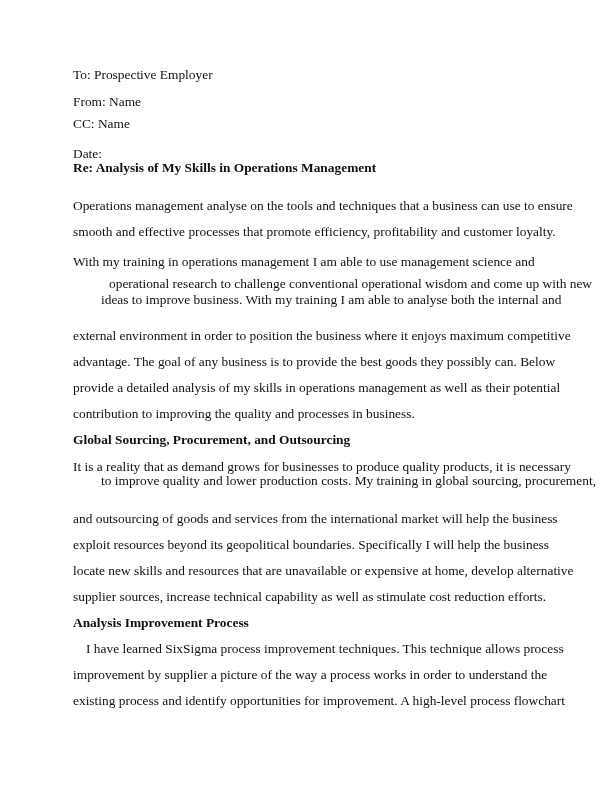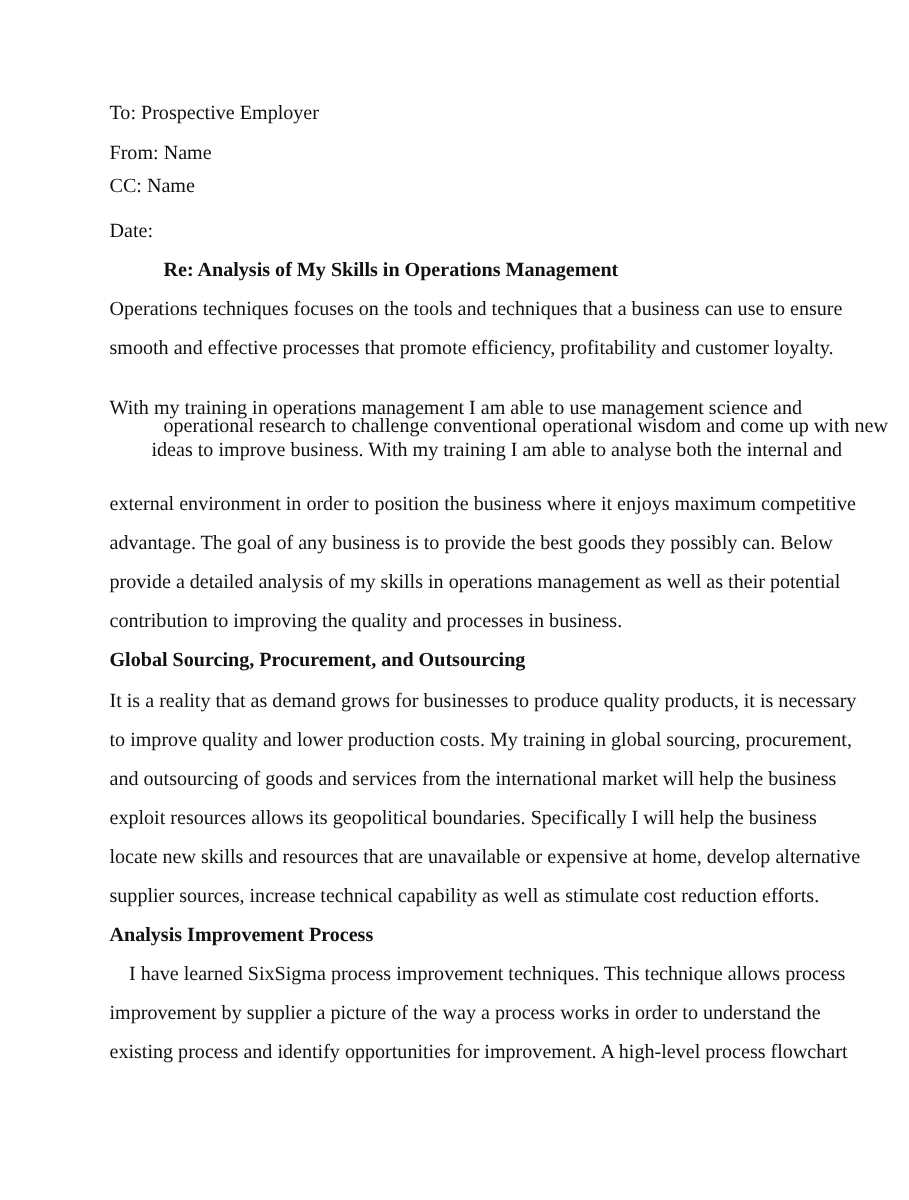--- a/index.html
+++ b/index.html
@@ -38,40 +38,40 @@
 </head>
 <body>
 
 <div class="page">
 
   <div class="line" style="top:67px;">To: Prospective Employer</div>
   <div class="line" style="top:94px;">From: Name</div>
   <div class="line" style="top:116px;">CC: Name</div>
   <div class="line" style="top:146px;">Date:</div>
 
-  <div class="line bold" style="top:172px;margin-left:36px;">Re: Analysis of My Skills in Operations Management</div>
+  <div class="line bold" style="top:160px;">Re: Analysis of My Skills in Operations Management</div>
 
   <div>
-    <div class="line" style="top:198px;">Operations techniques focuses on the tools and techniques that a business can use to ensure</div>
+    <div class="line" style="top:198px;">Operations management analyse on the tools and techniques that a business can use to ensure</div>
     <div class="line" style="top:224px;">smooth and effective processes that promote efficiency, profitability and customer loyalty.</div>
-    <div class="line" style="top:264px;">With my training in operations management I am able to use management science and</div>
+    <div class="line" style="top:254px;">With my training in operations management I am able to use management science and</div>
     <div class="line" style="top:276px;margin-left:36px;">operational research to challenge conventional operational wisdom and come up with new</div>
     <div class="line" style="top:292px;margin-left:28px;">ideas to improve business. With my training I am able to analyse both the internal and</div>
     <div class="line" style="top:328px;">external environment in order to position the business where it enjoys maximum competitive</div>
     <div class="line" style="top:354px;">advantage. The goal of any business is to provide the best goods they possibly can. Below</div>
     <div class="line" style="top:380px;">provide a detailed analysis of my skills in operations management as well as their potential</div>
     <div class="line" style="top:406px;">contribution to improving the quality and processes in business.</div>
   </div>
 
   <div>
     <div class="line bold" style="top:432px;">Global Sourcing, Procurement, and Outsourcing</div>
     <div class="line" style="top:459px;">It is a reality that as demand grows for businesses to produce quality products, it is necessary</div>
-    <div class="line" style="top:485px;">to improve quality and lower production costs. My training in global sourcing, procurement,</div>
+    <div class="line" style="top:473px;margin-left:28px;">to improve quality and lower production costs. My training in global sourcing, procurement,</div>
     <div class="line" style="top:511px;">and outsourcing of goods and services from the international market will help the business</div>
-    <div class="line" style="top:537px;">exploit resources allows its geopolitical boundaries. Specifically I will help the business</div>
+    <div class="line" style="top:537px;">exploit resources beyond its geopolitical boundaries. Specifically I will help the business</div>
     <div class="line" style="top:563px;">locate new skills and resources that are unavailable or expensive at home, develop alternative</div>
     <div class="line" style="top:589px;">supplier sources, increase technical capability as well as stimulate cost reduction efforts.</div>
   </div>
 
   <div>
     <div class="line bold" style="top:615px;">Analysis Improvement Process</div>
     <div class="line" style="top:641px;margin-left:13px;">I have learned SixSigma process improvement techniques. This technique allows process</div>
     <div class="line" style="top:667px;">improvement by supplier a picture of the way a process works in order to understand the</div>
     <div class="line" style="top:693px;">existing process and identify opportunities for improvement. A high-level process flowchart</div>
   </div>

